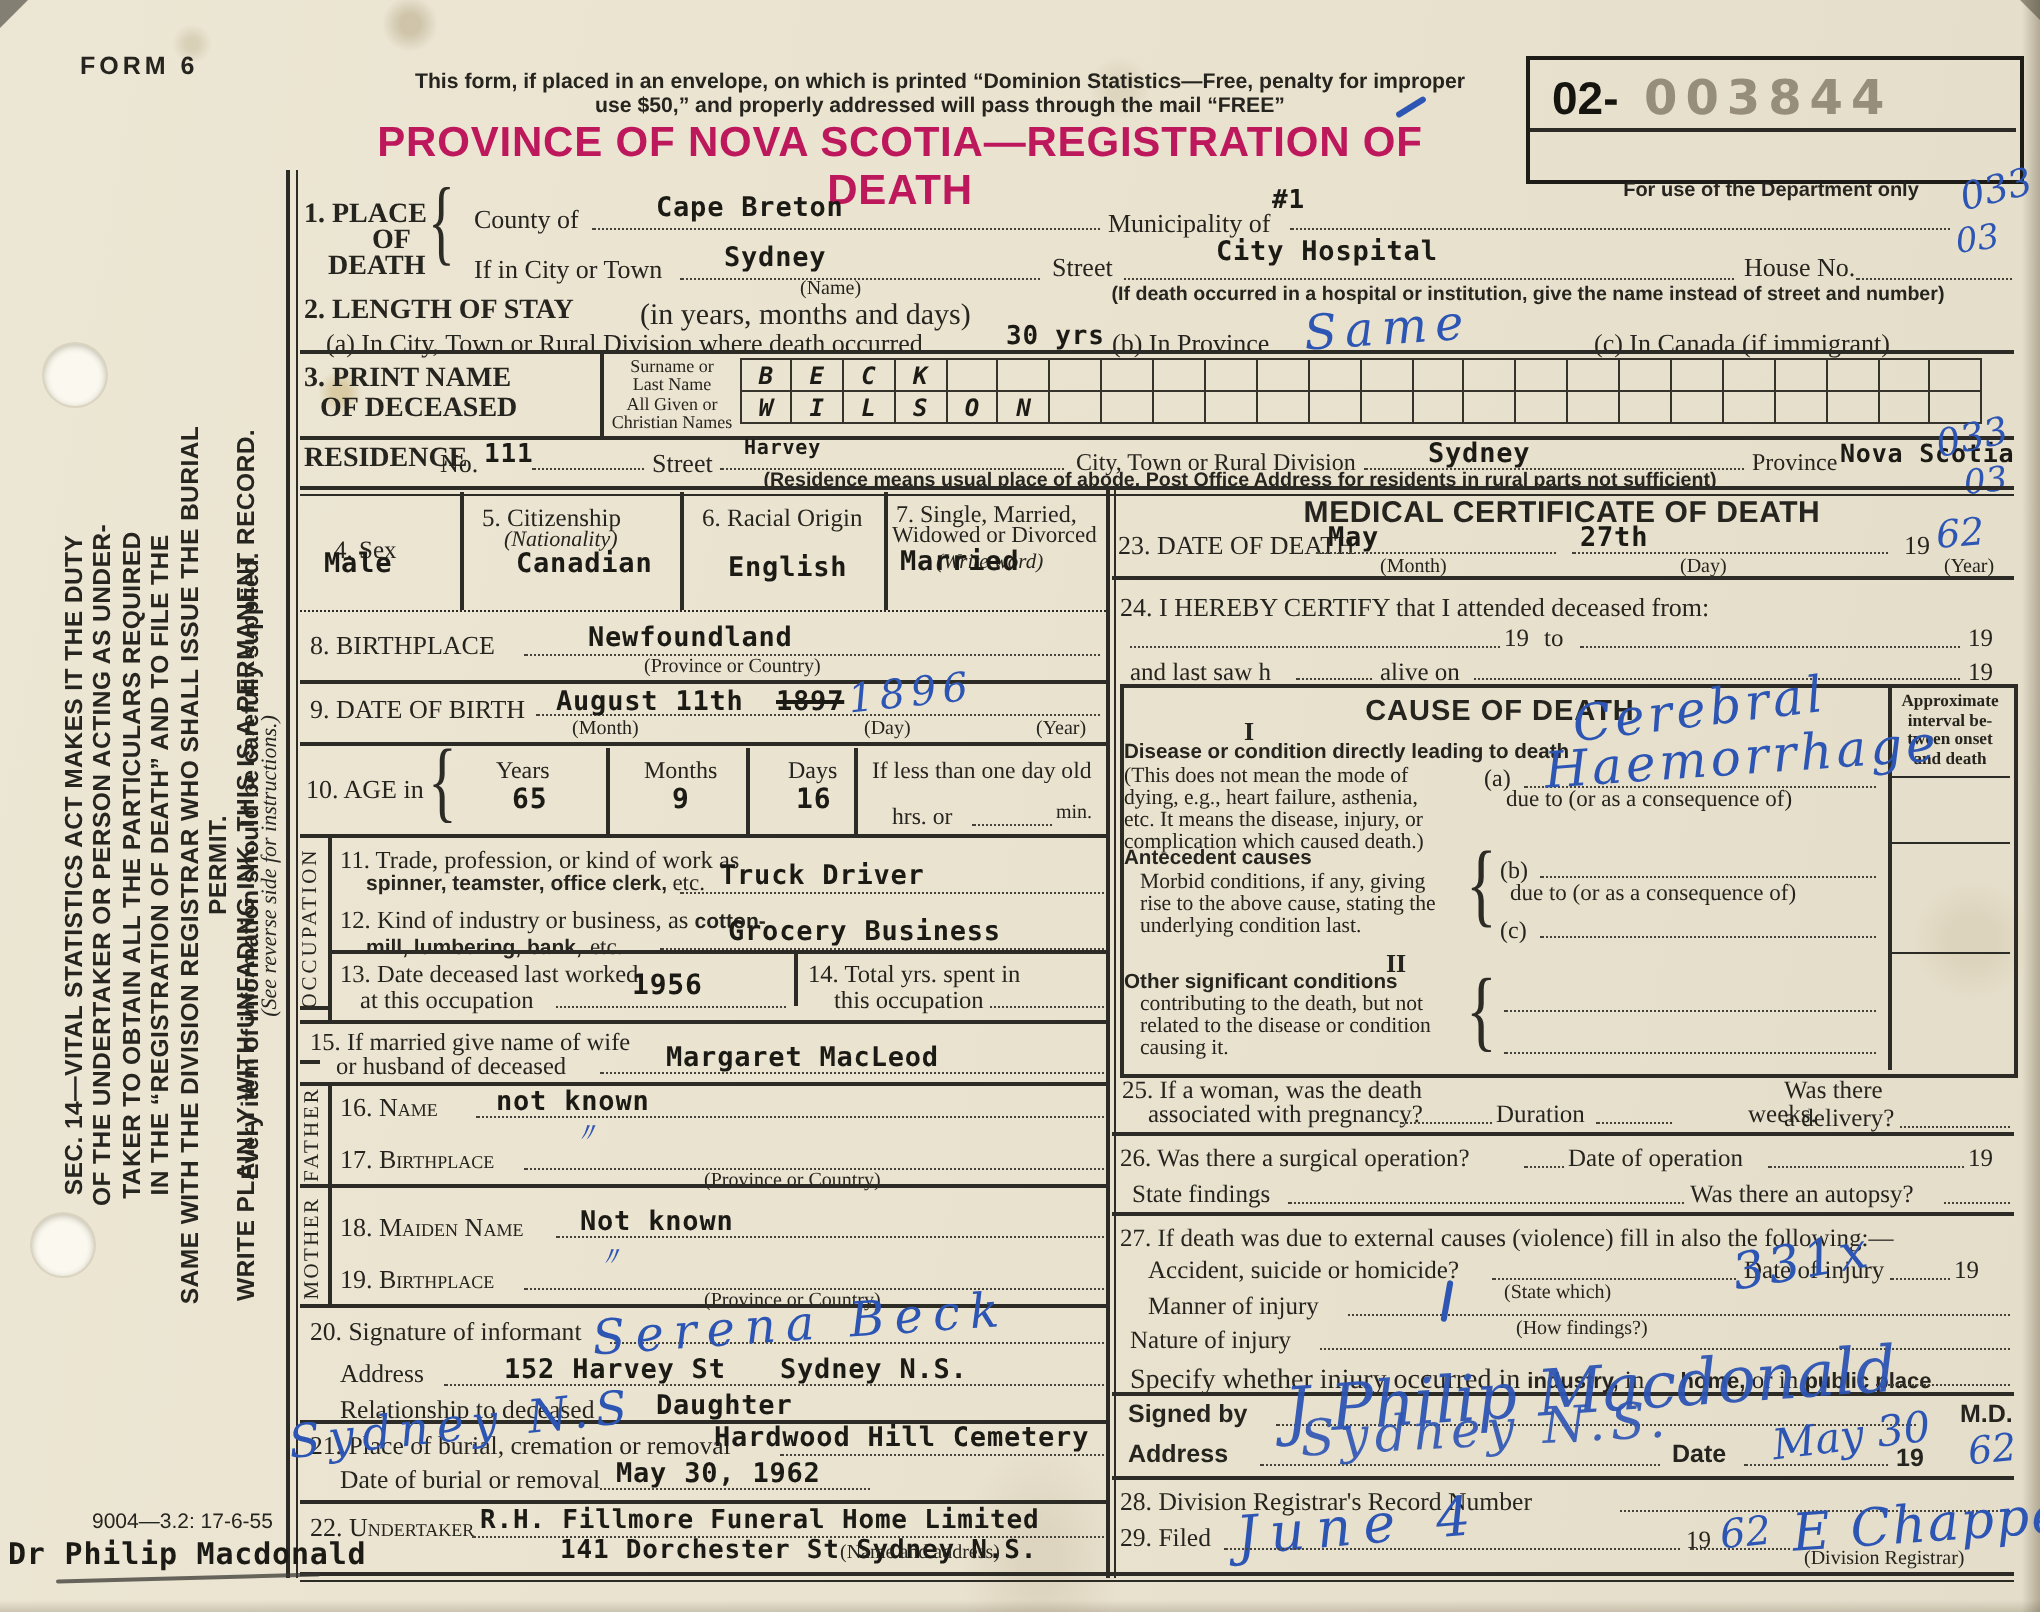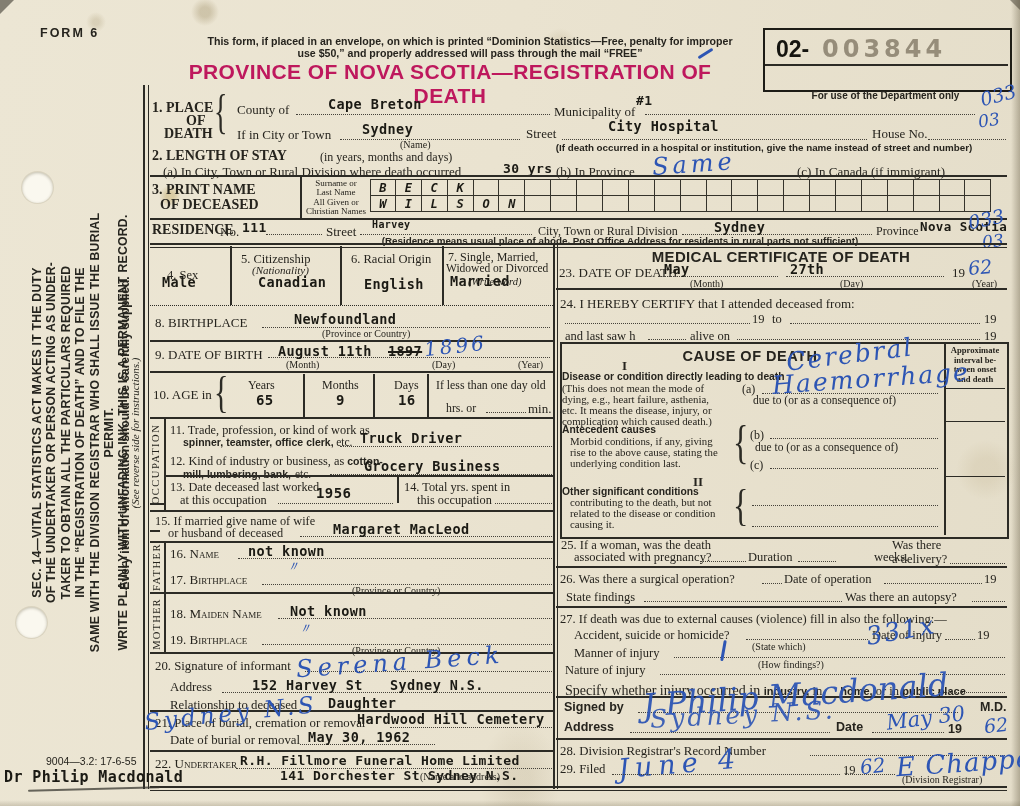--- a/index.html
+++ b/index.html
@@ -93,21 +93,21 @@
 <div class="a t" style="left:362px;top:121px;font-size:13.5px;">Sydney</div>
 <div class="a ser" style="left:400px;top:139px;font-size:10px;">(Name)</div>
 <div class="a ser" style="left:526px;top:126px;font-size:13px;">Street</div>
 <div class="dl" style="left:562px;top:139px;width:305px;"></div>
 <div class="a t" style="left:608px;top:118px;font-size:13.5px;">City Hospital</div>
 <div class="a ser" style="left:872px;top:126px;font-size:13px;">House No.</div>
 <div class="dl" style="left:928px;top:139px;width:78px;"></div>
 <div class="a go" style="left:520px;top:142px;width:488px;font-size:9.8px;text-align:center;">(If death occurred in a hospital or institution, give the name instead of street and number)</div>
 
 <div class="a ser b" style="left:152px;top:148px;font-size:14px;">2. LENGTH OF STAY</div>
-<div class="a ser" style="left:320px;top:150px;font-size:12px;">(in years, months and days)</div>
+<div class="a ser" style="left:320px;top:150px;font-size:15px;">(in years, months and days)</div>
 <div class="a ser" style="left:163px;top:164px;font-size:13px;">(a) In City, Town or Rural Division where death occurred</div>
 <div class="dl" style="left:460px;top:176px;width:42px;"></div>
 <div class="a t" style="left:503px;top:161px;font-size:13px;">30 yrs</div>
 <div class="a ser" style="left:556px;top:164px;font-size:13px;">(b) In Province</div>
 <div class="dl" style="left:648px;top:176px;width:145px;"></div>
 <div class="a w" style="left:652px;top:150px;font-size:24px;letter-spacing:4px;transform:rotate(-4deg);">Same</div>
 <div class="a ser" style="left:797px;top:164px;font-size:13px;">(c) In Canada (if immigrant)</div>
 <div class="dl" style="left:950px;top:176px;width:56px;"></div>
 
 <div class="hl" style="left:150px;top:175px;width:857px;"></div>
@@ -232,21 +232,21 @@
 <div class="a ser" style="left:394px;top:378px;font-size:12px;">Days</div>
 <div class="a t" style="left:256px;top:392px;font-size:14px;">65</div>
 <div class="a t" style="left:336px;top:392px;font-size:14px;">9</div>
 <div class="a t" style="left:398px;top:392px;font-size:14px;">16</div>
 <div class="vl" style="left:303px;top:374px;height:43px;"></div>
 <div class="vl" style="left:373px;top:374px;height:43px;"></div>
 <div class="vl" style="left:427px;top:374px;height:43px;"></div>
 <div class="a ser" style="left:436px;top:378px;font-size:11.8px;">If less than one day old</div>
 <div class="a ser" style="left:446px;top:401px;font-size:11.8px;">hrs. or</div>
 <div class="dl" style="left:486px;top:412px;width:40px;"></div>
-<div class="a ser" style="left:528px;top:401px;font-size:13px;">min.</div>
+<div class="a ser" style="left:528px;top:401px;font-size:10px;">min.</div>
 <div class="hl" style="left:150px;top:417px;width:403px;"></div>
 
 <div class="rot ser" style="left:150px;top:508px;width:88px;font-size:10.5px;letter-spacing:1.5px;text-align:center;">OCCUPATION</div>
 <div class="vl" style="left:164px;top:417px;height:93px;"></div>
 <div class="a ser" style="left:170px;top:423px;font-size:12.3px;">11. Trade, profession, or kind of work as</div>
 <div class="a" style="left:183px;top:436px;font-size:10.5px;"><span class="go" style="font-size:10.5px;">spinner, teamster, office clerk,</span> <span class="ser" style="font-size:11.5px;">etc.</span></div>
 <div class="dl" style="left:340px;top:446px;width:212px;"></div>
 <div class="a t" style="left:360px;top:430px;font-size:13.5px;">Truck Driver</div>
 <div class="a" style="left:170px;top:451px;"><span class="ser" style="font-size:12.3px;">12. Kind of industry or business, as </span><span class="go" style="font-size:10.5px;">cotton-</span></div>
 <div class="a" style="left:183px;top:464px;"><span class="go" style="font-size:10.5px;">mill, lumbering, bank,</span> <span class="ser" style="font-size:11.5px;">etc.</span></div>

